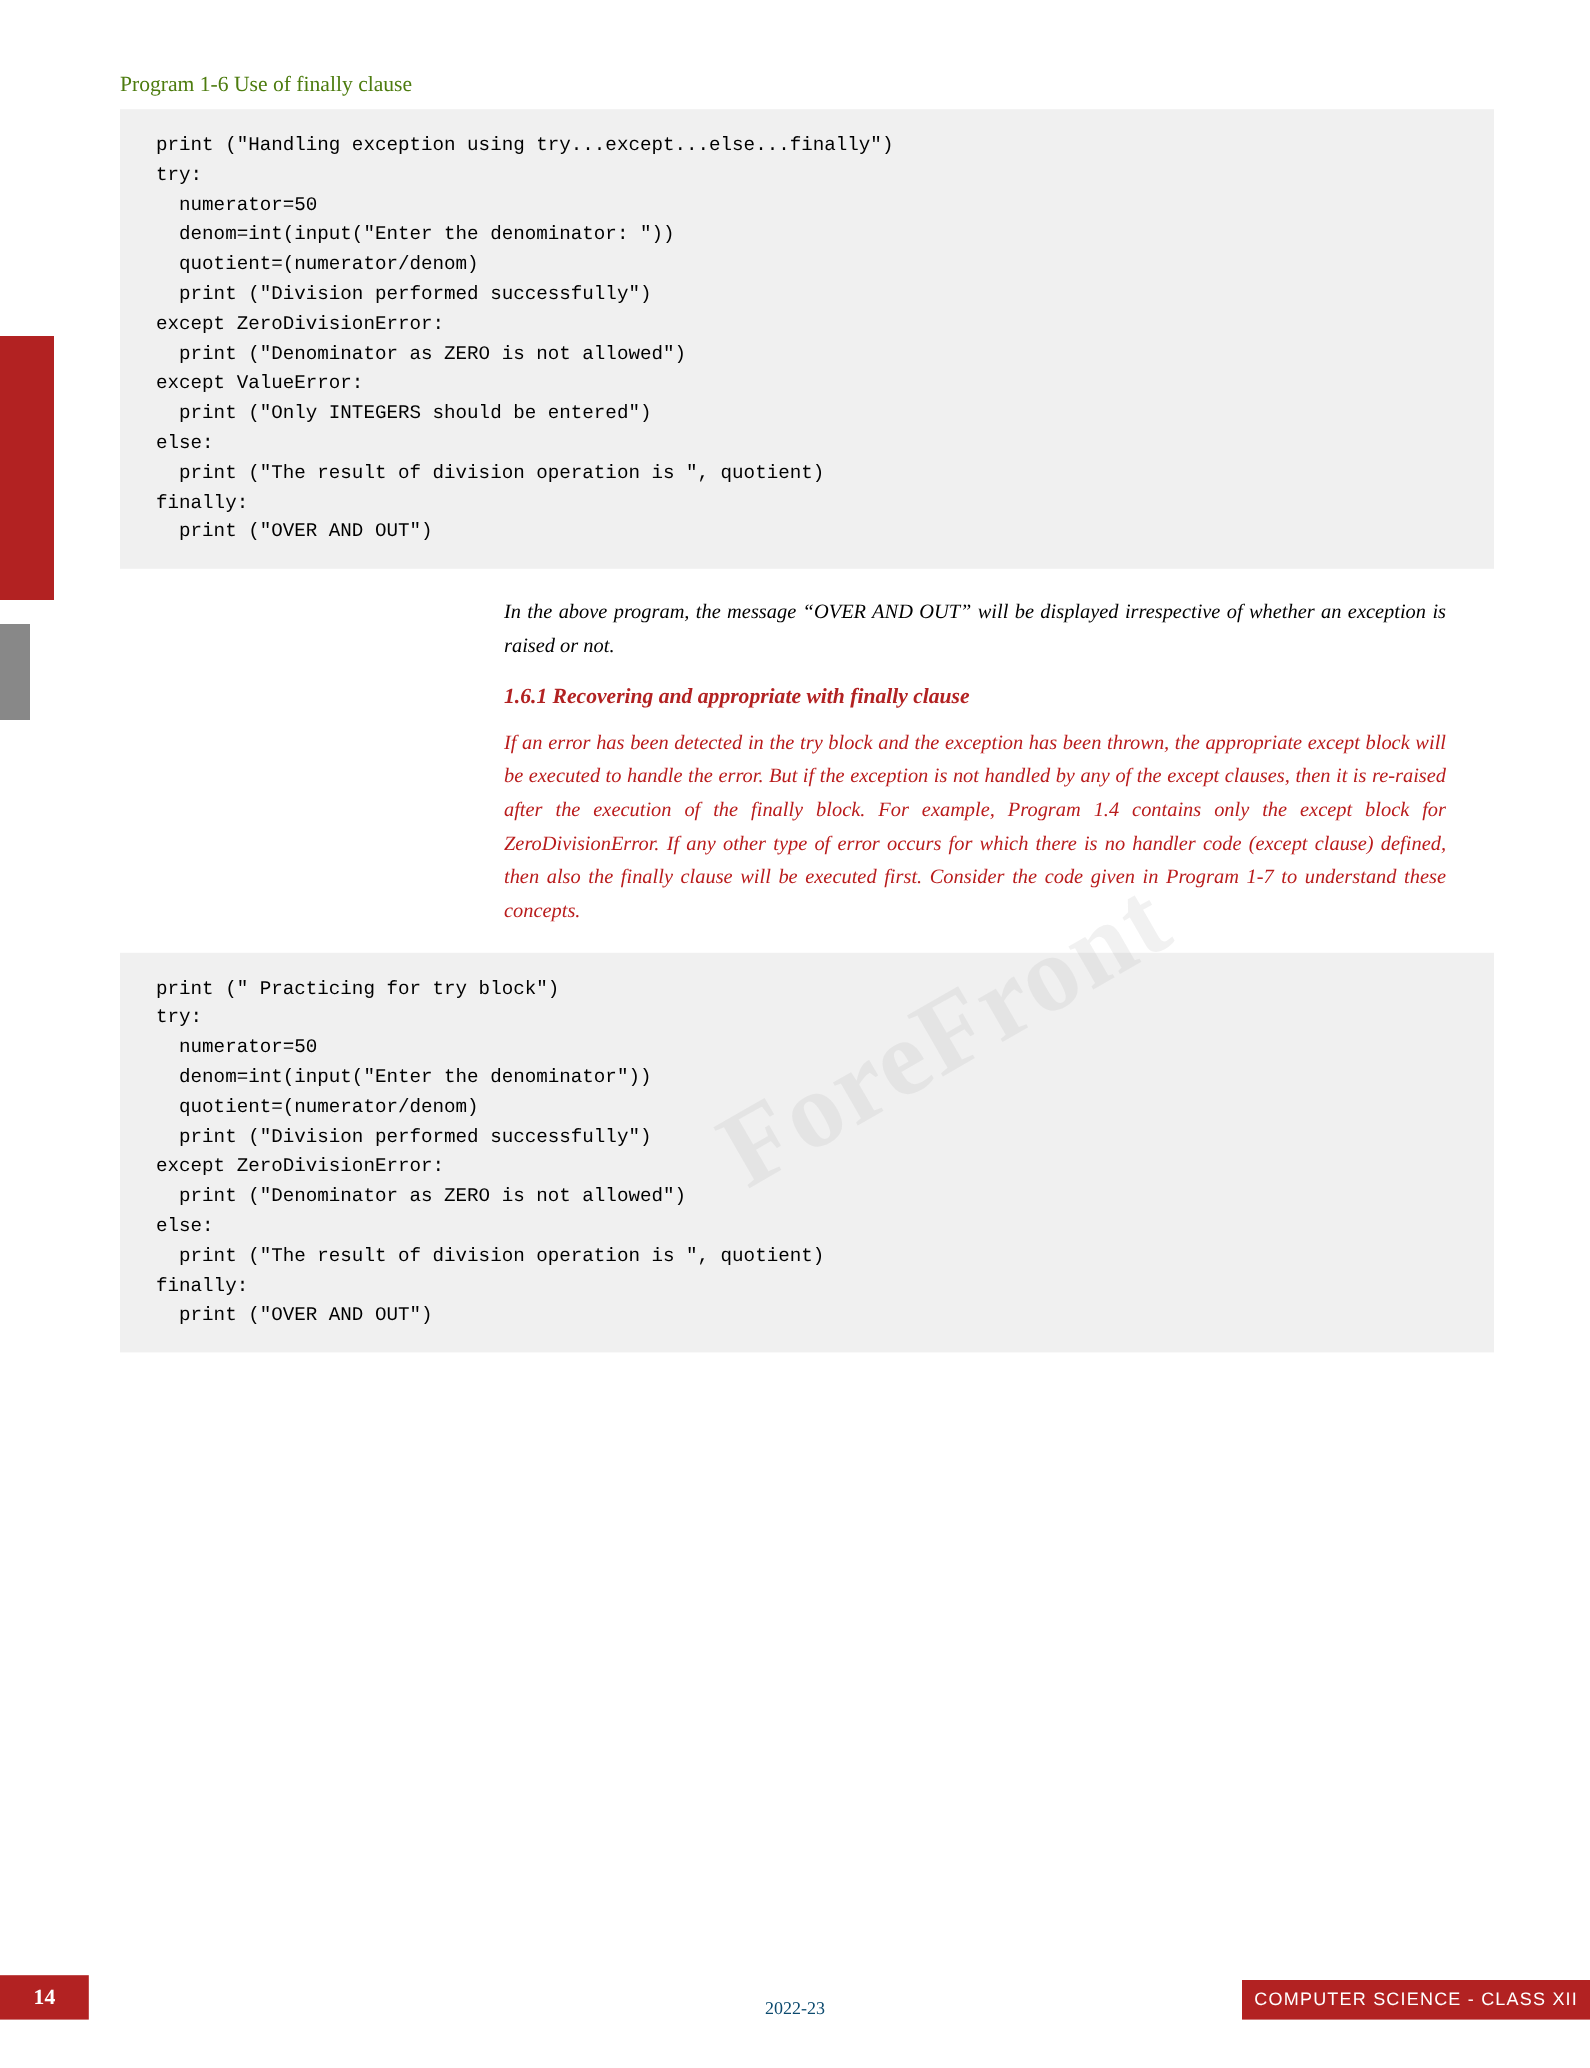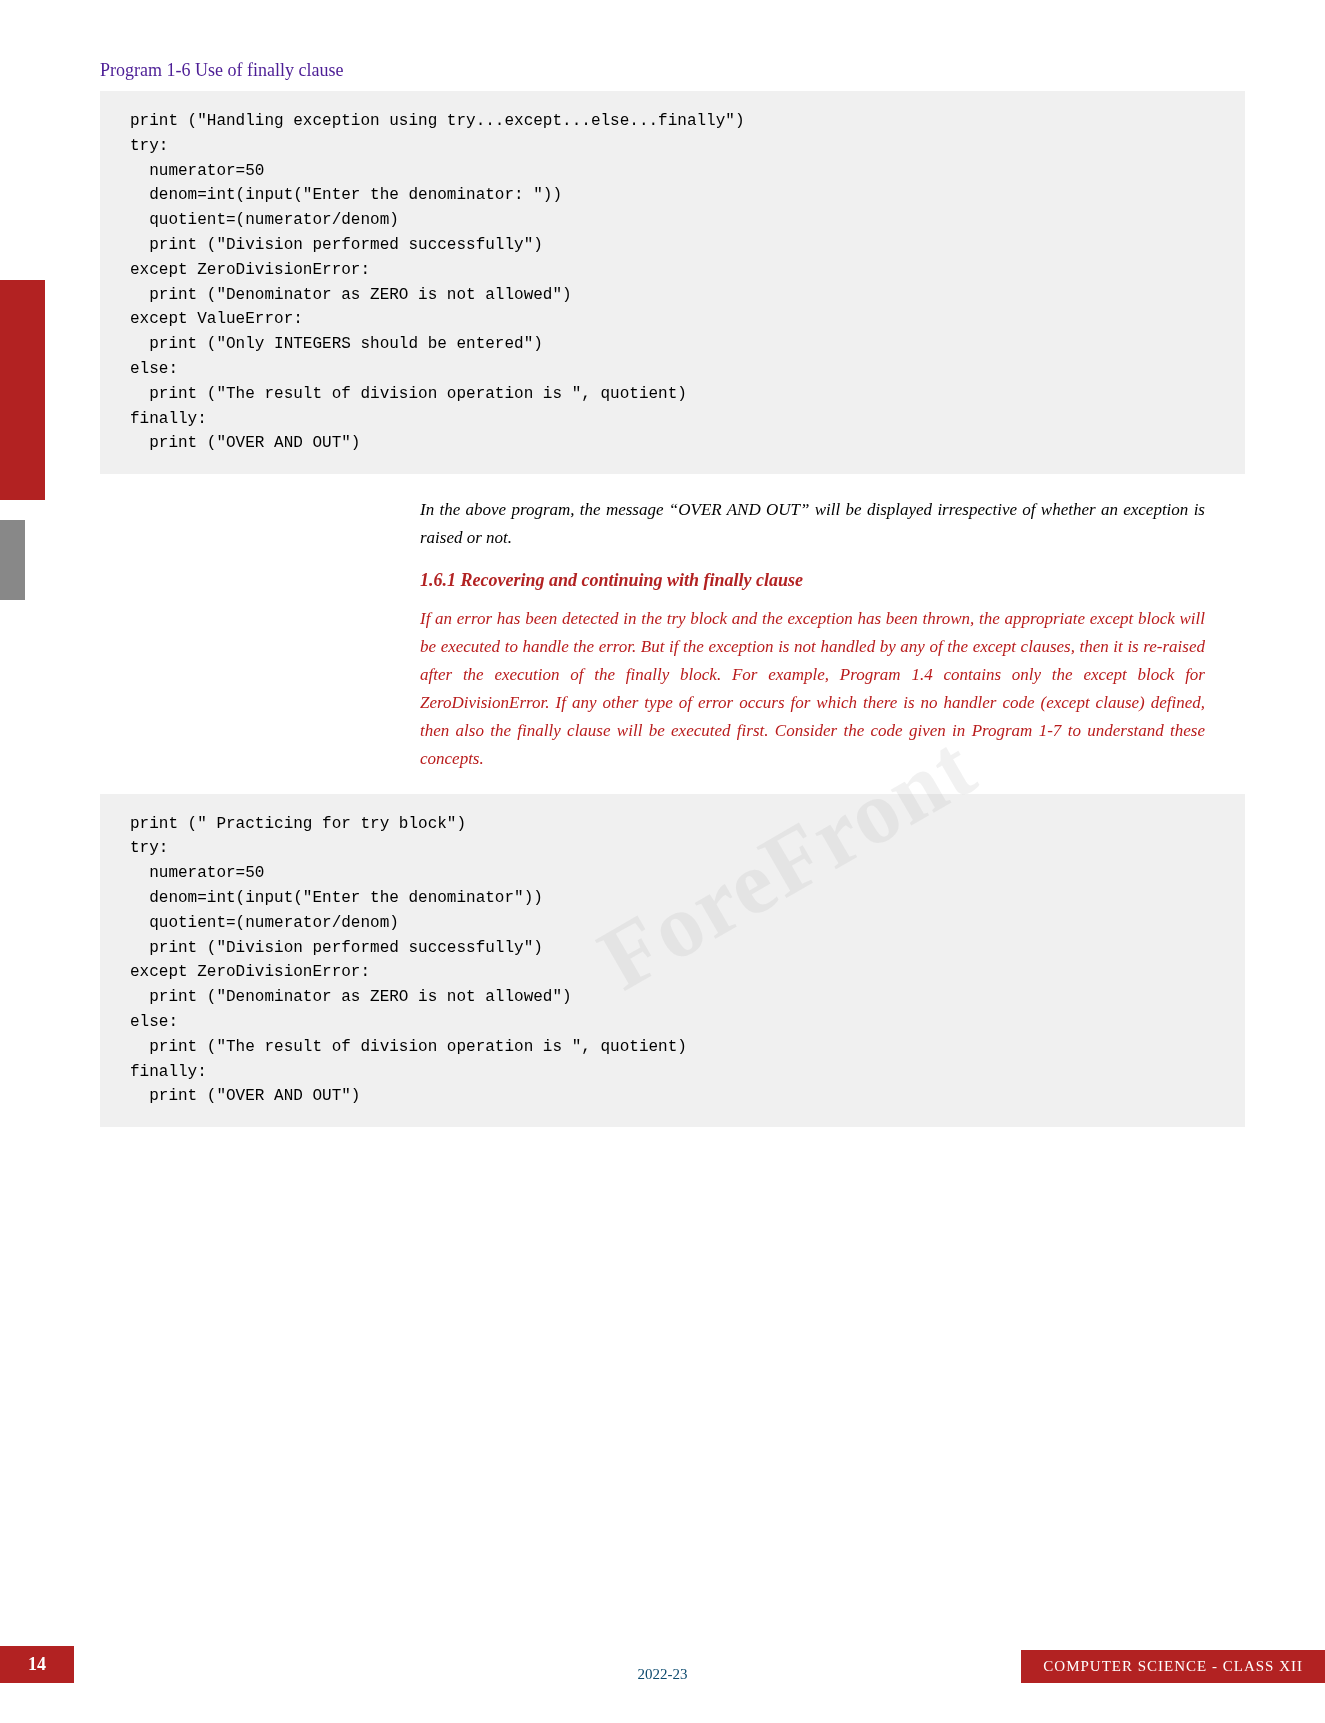--- a/index.html
+++ b/index.html
@@ -38,21 +38,21 @@
       width: 25px;
       height: 80px;
       background: #888;
       z-index: 9;
     }
 
     
     .program-label {
       font-family: Georgia, serif;
       font-size: 18px;
-      color: #4c1d95;
+      color: #4d7c0f;
       margin-bottom: 10px;
       margin-left: 20px;
     }
 
     
     .code-block {
       background: #f0f0f0;
       font-family: 'Courier New', Courier, monospace;
       font-size: 16px;
       line-height: 1.55;
@@ -127,25 +127,25 @@
       color: #0c4a6e;
       position: absolute;
       left: 50%;
       transform: translateX(-50%);
       bottom: 0;
     }
 
     .footer-right {
       background: #b22222;
       color: #fff;
-      font-family: Liberation Serif, serif;
+      font-family: Liberation Sans, sans-serif;
       font-size: 15px;
       font-variant: small-caps;
       letter-spacing: 1px;
-      padding: 8px 22px;
+      padding: 8px 10px;
       margin-right: 0;
       text-transform: uppercase;
     }
 
     .watermark {
       position: absolute;
       top: 50%;
       left: 50%;
       transform: translate(-20%, -50%) rotate(-30deg);
       font-family: Georgia, serif;
@@ -200,21 +200,21 @@
   print ("The result of division operation is ", quotient)
 finally:
   print ("OVER AND OUT")</div>
     </div>
 
     <div class="description-area content-section">
       <p class="description-text">In the above program, the message “OVER AND OUT” will be displayed irrespective of whether an exception is raised or not.</p>
     </div>
 
     <div class="description-area content-section">
-      <div class="section-heading">1.6.1 Recovering and continuing with finally clause</div>
+      <div class="section-heading">1.6.1 Recovering and appropriate with finally clause</div>
 
       <p class="body-text">If an error has been detected in the try block and the exception has been thrown, the appropriate except block will be executed to handle the error. But if the exception is not handled by any of the except clauses, then it is re-raised after the execution of the finally block. For example, Program 1.4 contains only the except block for ZeroDivisionError. If any other type of error occurs for which there is no handler code (except clause) defined, then also the finally clause will be executed first. Consider the code given in Program 1-7 to understand these concepts.</p>
     </div>
 
     <div class="content-section">
 
       <div class="code-block full-width">print (" Practicing for try block")
 try:
   numerator=50
   denom=int(input("Enter the denominator"))

